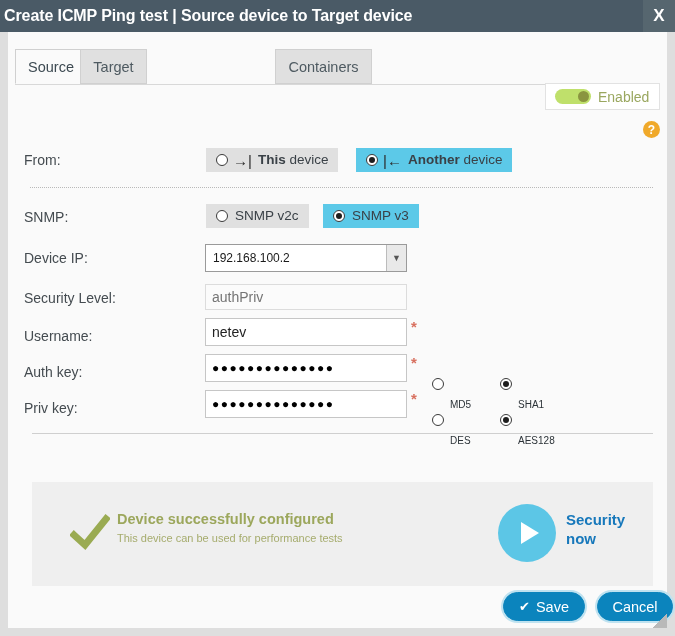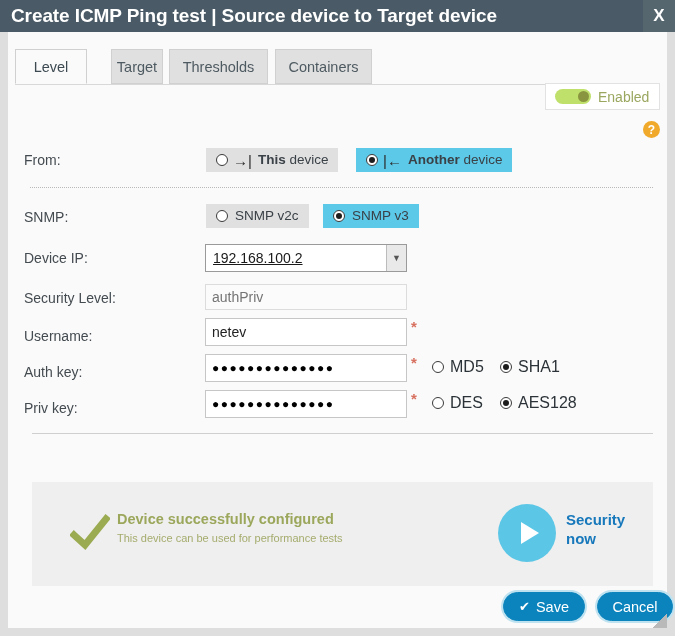--- a/index.html
+++ b/index.html
@@ -19,23 +19,23 @@
   .titlebar {
     position: absolute;
     left: 0; top: 0;
     width: 675px; height: 32px;
     background: #4a5a66;
     display: flex;
     align-items: center;
   }
   .titlebar-text {
     color: #ffffff;
-    font-size: 19px;
+    font-size: 16px;
     font-weight: bold;
-    padding-left: 11px;
+    padding-left: 4px;
     letter-spacing: -0.1px;
     white-space: nowrap;
   }
   .titlebar-spacer { flex: 1; }
   .close-btn {
     width: 32px; height: 32px;
     background: #56666f;
     color: #ffffff;
     font-size: 17px;
     font-weight: bold;
@@ -226,24 +226,23 @@
     width: 100%; height: 100%;
     background: #ffffff;
     border: 1px solid #9a9a9a;
     box-sizing: border-box;
     display: flex;
     align-items: center;
     cursor: pointer;
   }
   .select-value {
     padding-left: 7px;
-    font-size: 14px;
+    font-size: 12px;
     color: #1a1a1a;
     flex: 1;
-    text-decoration: underline;
   }
   .select-arrow {
     width: 20px;
     height: 100%;
     background: #e9e9e9;
     border-left: 1px solid #bcbcbc;
     box-sizing: border-box;
     display: flex;
     align-items: center;
     justify-content: center;
@@ -260,22 +259,23 @@
   
   .plain-radio {
     position: absolute;
     display: inline-flex;
     align-items: center;
     cursor: pointer;
     white-space: nowrap;
   }
   .plain-radio .lbl {
     margin-left: 6px;
-    font-size: 16px;
+    font-size: 10px;
     color: #2c3338;
+    margin-top: 41px;
   }
 
   
   .dotted-sep {
     position: absolute;
     left: 22px; top: 95px;
     width: 623px;
     border-top: 1px dotted #b9b9b9;
   }
   .solid-sep {
@@ -389,23 +389,22 @@
 
 <div class="titlebar">
   <div class="titlebar-text">Create ICMP Ping test | Source device to Target device</div>
   <div class="titlebar-spacer"></div>
   <div class="close-btn">X</div>
 </div>
 
 <div class="dialog-body">
 
   <div class="tabs-row">
-    <div class="tab active" style="left:7px;  width:72px;">Level</div>
-    <div class="tab" style="left:103px; width:52px;">Target</div>
-    <div class="tab" style="left:161px;width:99px;">Thresholds</div>
+    <div class="tab active" style="left:7px;  width:72px;">Source</div>
+    <div class="tab" style="left:72px; width:67px;">Target</div>
     <div class="tab" style="left:267px;width:97px;">Containers</div>
   </div>
   <div class="tabs-underline"></div>
 
   <div class="enabled-box">
     <div class="toggle-switch">
       <div class="toggle-knob"></div>
     </div>
     <div class="enabled-label">Enabled</div>
   </div>

